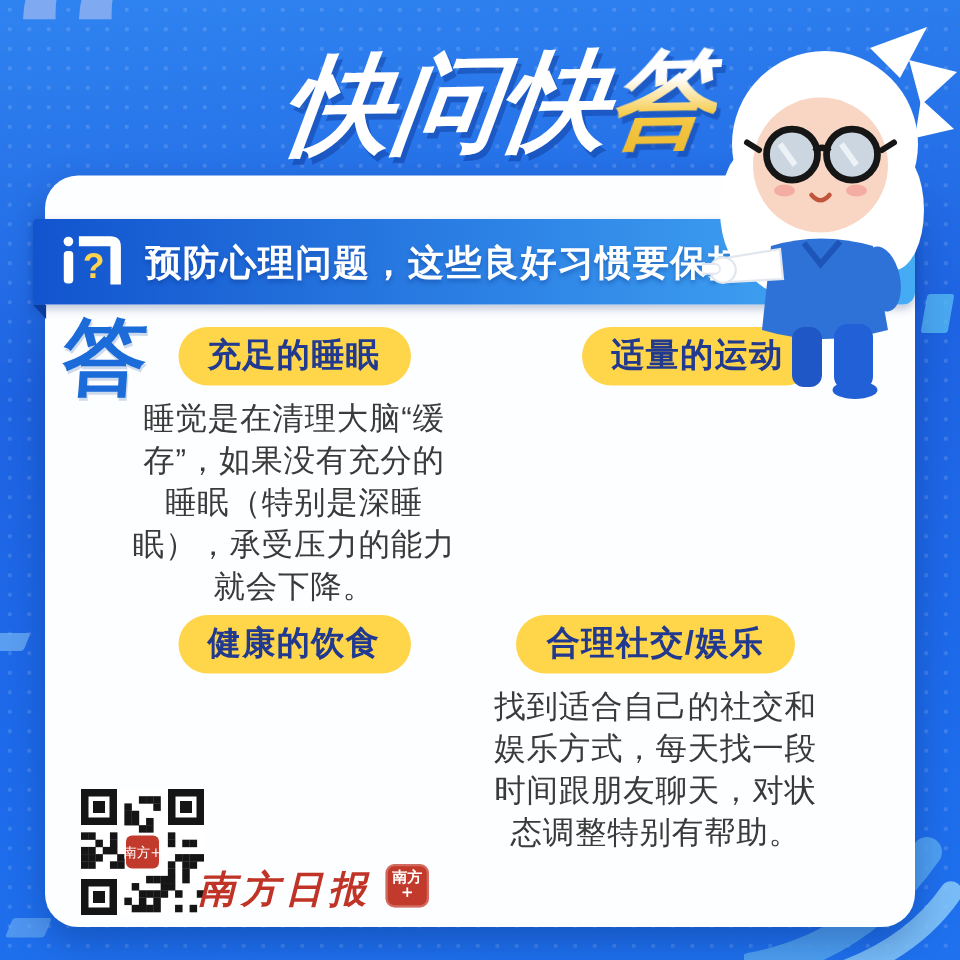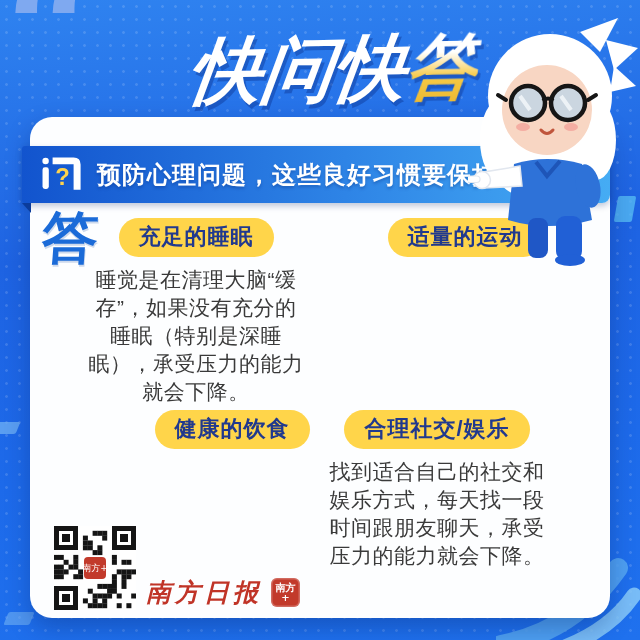--- a/index.html
+++ b/index.html
@@ -64,35 +64,35 @@
   }
   
   .answer-glyph{
     position:absolute;left:42px;top:210px;z-index:3;
     font-size:56px;font-weight:900;color:#1B6BD8;line-height:1;
     transform:skewX(-4deg);text-shadow:1px 2px 0 rgba(16,70,160,.2);
   }
   .section{position:absolute;z-index:3;}
   .sec1{left:88px;top:218px;width:216px;}
   .sec2{left:336px;top:218px;width:234px;margin-left:12px;}
-  .sec3{left:88px;top:410px;width:216px;margin-left:36px;}
+  .sec3{left:88px;top:410px;width:216px;}
   .sec4{left:320px;top:410px;width:234px;}
   .pill{
     display:block;width:fit-content;margin:0 auto 9px;
     background:#FFD54A;color:#21398E;
     font-size:22px;font-weight:700;letter-spacing:1px;
     padding:4px 20px 5px;border-radius:999px;white-space:nowrap;
   }
   .sec-body{
     font-size:21px;line-height:28px;color:#3A3A3A;letter-spacing:.5px;
     text-align:center;word-break:break-all;
   }
   
   .qr{position:absolute;left:54px;top:526px;width:82px;height:84px;z-index:3;}
-  .press{position:absolute;left:146px;top:576px;z-index:3;display:flex;align-items:center;gap:9px;}
+  .press{position:absolute;left:132px;top:576px;z-index:3;display:flex;gap:9px;}
   .press-name{
     font-family:"DejaVu Serif","Liberation Serif",serif;font-style:italic;font-weight:bold;
     font-size:25px;color:#C03427;letter-spacing:4px;white-space:nowrap;
   }
   .press-seal{
     width:29px;height:29px;background:#C23A2B;border-radius:6px;
     display:flex;align-items:center;justify-content:center;text-align:center;
     color:#fff;font-size:10px;line-height:10px;font-weight:bold;
     font-family:"DejaVu Serif",serif;padding:2px;word-break:break-all;
     box-shadow:inset 0 0 0 1.5px rgba(255,255,255,.25);
@@ -141,21 +141,21 @@
     <div class="sec-body">睡觉是在清理大脑“缓存”，如果没有充分的睡眠（特别是深睡眠），承受压力的能力就会下降。</div>
   </div>
   <div class="section sec2">
     <span class="pill">适量的运动</span>
   </div>
   <div class="section sec3">
     <span class="pill">健康的饮食</span>
   </div>
   <div class="section sec4">
     <span class="pill">合理社交/娱乐</span>
-    <div class="sec-body">找到适合自己的社交和娱乐方式，每天找一段时间跟朋友聊天，承受压力的能力就会下降。</div>
+    <div class="sec-body">找到适合自己的社交和娱乐方式，每天找一段时间跟朋友聊天，对状态调整特别有帮助。</div>
   </div>
 
   <div class="qr">
     <svg width="82" height="84" viewBox="0 0 82 84">
       <rect x="0" y="0" width="82" height="84" fill="#fff"></rect>
       <g id="qr-modules" fill="#151515">
           <rect x="38.6" y="4.8" width="5" height="5"></rect>
           <rect x="43.4" y="4.8" width="5" height="5"></rect>
           <rect x="48.2" y="4.8" width="5" height="5"></rect>
           <rect x="28.9" y="9.6" width="5" height="5"></rect>

